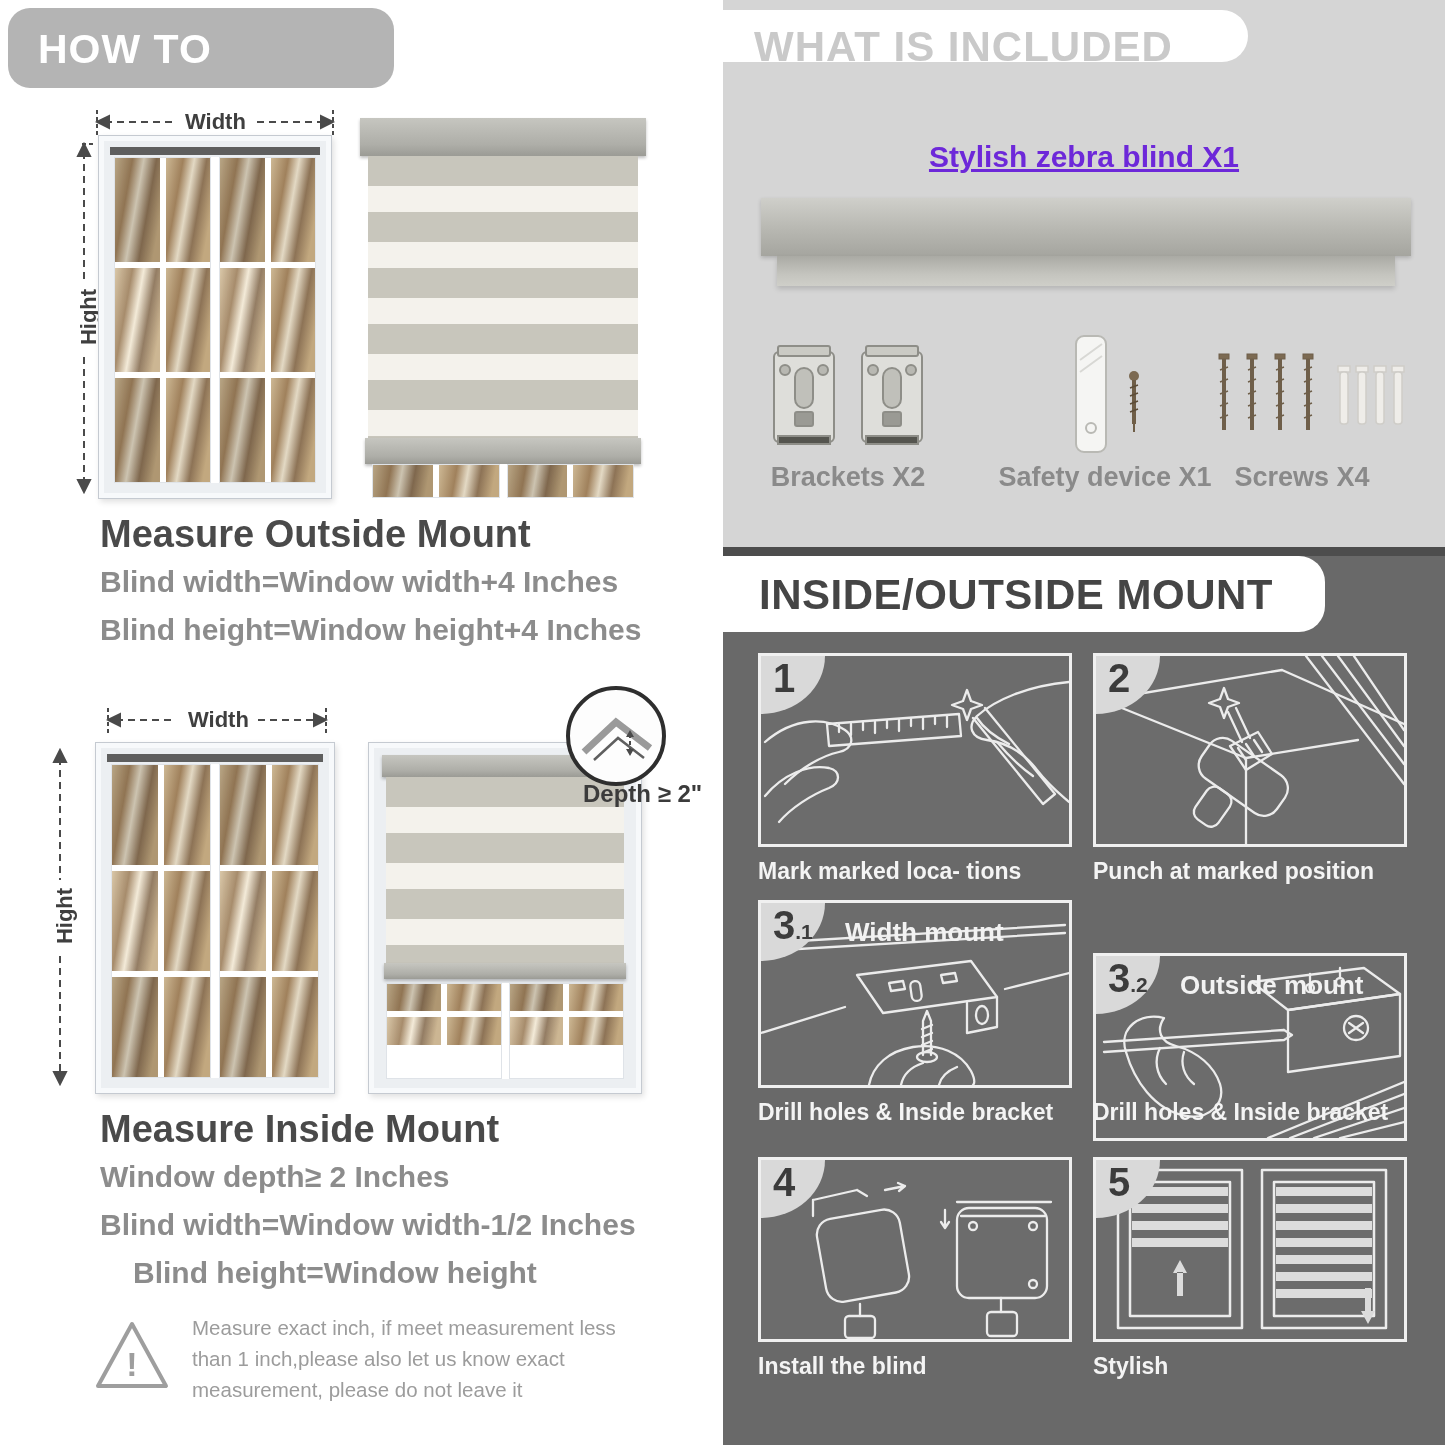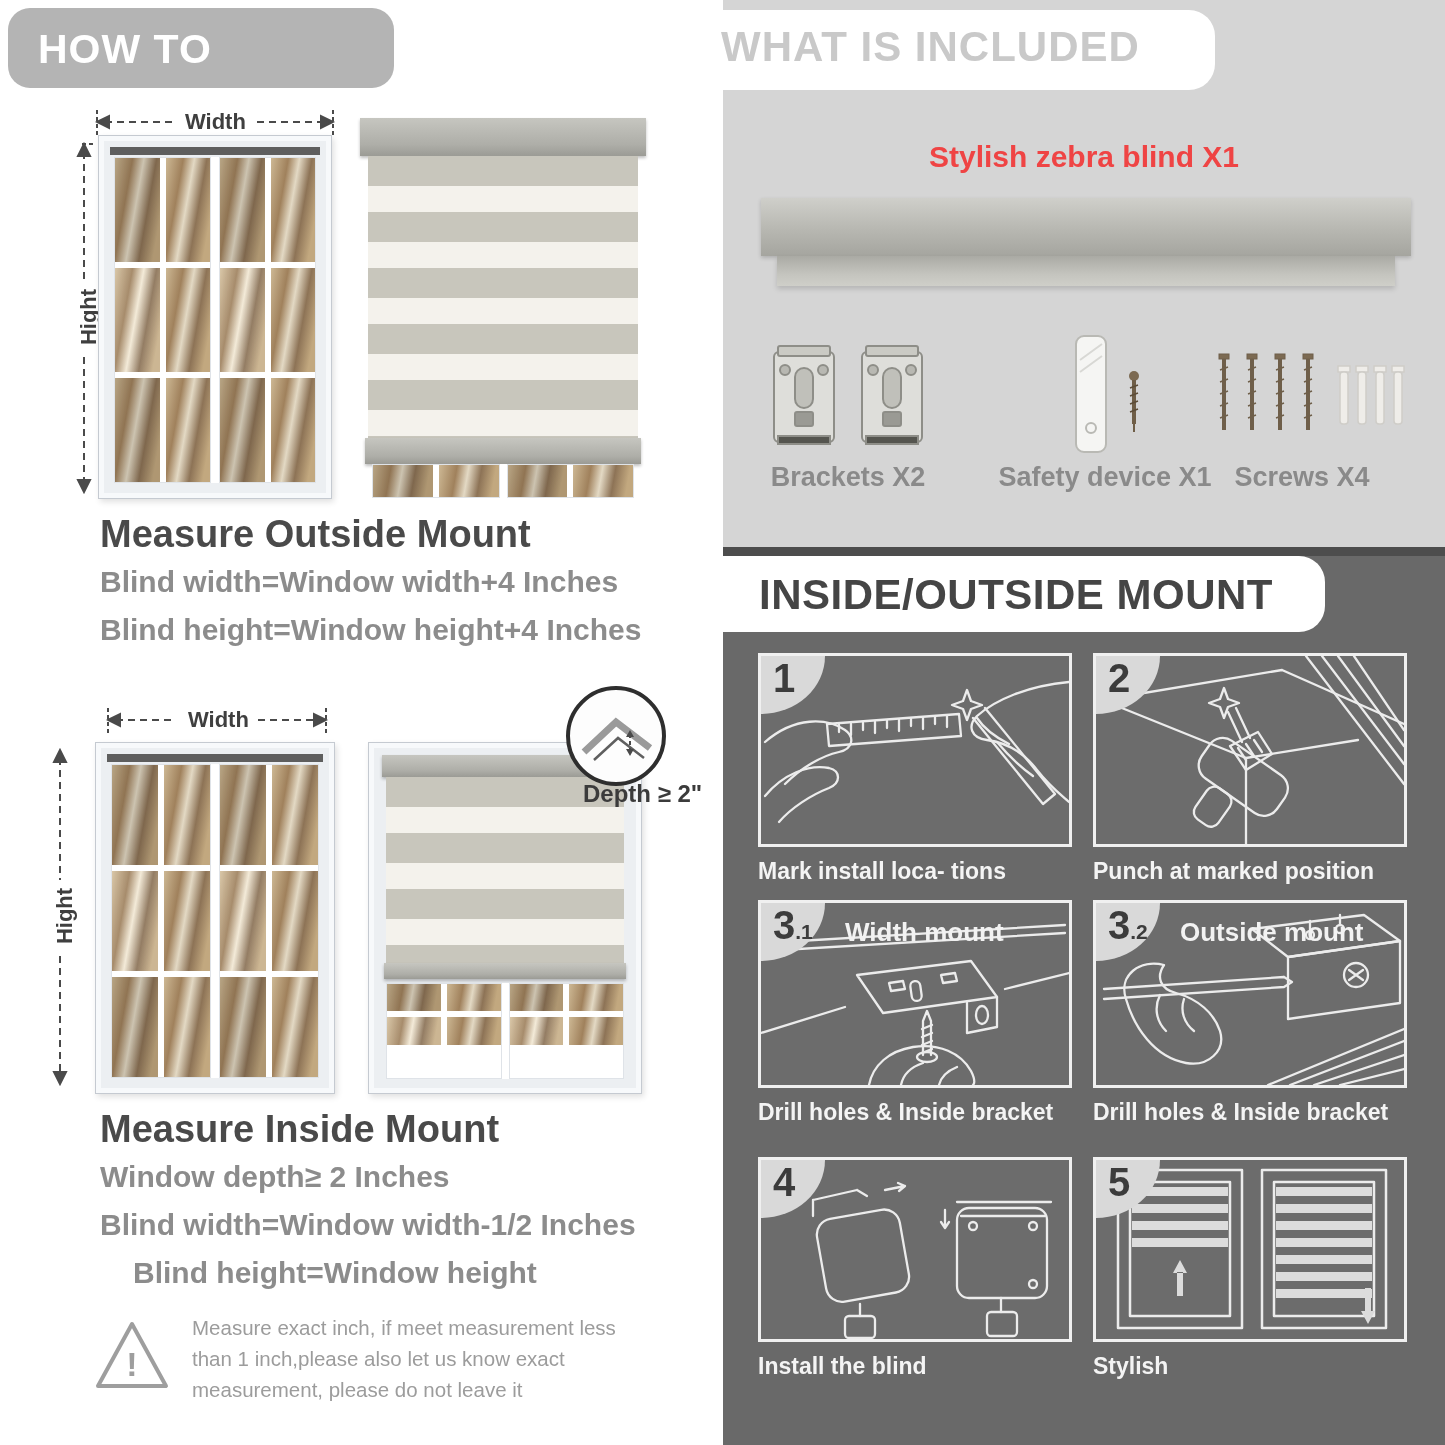--- a/index.html
+++ b/index.html
@@ -30,23 +30,23 @@
 
   .dim-label{color:#3f3f3f;font-weight:bold;font-size:22px;background:#ffffff;padding:0 6px;}
   .vlabel{transform:rotate(-90deg);transform-origin:center;display:inline-block;}
   .depth-label{color:#3b3b3b;font-weight:bold;font-size:24px;}
   .magnifier{border:4px solid #2e2e2e;border-radius:50%;background:#fdfdfd;overflow:hidden;}
 
   .warn-text{color:#9c9c9c;font-size:20.5px;line-height:31px;}
 
   
   .right-panel{left:723px;top:0;width:722px;height:1445px;background:#d5d5d5;}
-  .included-banner{left:681px;top:10px;width:494px;height:80px;background:#ffffff;border-radius:0 26px 26px 0;
+  .included-banner{left:714px;top:10px;width:494px;height:52px;background:#ffffff;border-radius:0 26px 26px 0;
     color:#c9c9c9;font-weight:bold;font-size:42px;line-height:74px;padding-left:40px;letter-spacing:1px;}
-  .product-title{left:723px;top:140px;width:722px;text-align:center;color:#ef4444;font-weight:bold;font-size:30px;}
+  .product-title{left:723px;top:140px;width:722px;text-align:center;color:#6d28d9;font-weight:bold;font-size:30px;text-decoration:underline;}
   .headrail-top{left:761px;top:198px;width:650px;height:58px;background:linear-gradient(180deg,#cfcfca 0%,#b7b7b1 55%,#a5a59f 100%);box-shadow:0 2px 4px rgba(0,0,0,.18);}
   .headrail-bottom{left:777px;top:256px;width:618px;height:30px;background:linear-gradient(180deg,#aaaaa4 0%,#c4c4be 60%,#cfcfc9 100%);box-shadow:0 3px 5px rgba(0,0,0,.15);}
   .item-label{color:#8a8a8a;font-weight:bold;font-size:27px;text-align:center;}
 
   .mount-section{left:723px;top:547px;width:722px;height:898px;background:#696969;}
   .mount-topstrip{left:723px;top:547px;width:722px;height:9px;background:#4d4d4d;}
   .mount-banner{left:723px;top:556px;width:566px;height:76px;background:#ffffff;border-radius:0 26px 26px 0;
     color:#454545;font-weight:bold;font-size:42px;line-height:78px;padding-left:36px;letter-spacing:.5px;}
 
   .step-card{width:314px;background:#6c6c6c;border:3px solid #f0f0f0;box-sizing:border-box;}
@@ -335,21 +335,21 @@
           <path d="M206,34 L210,45 L221,49 L210,53 L206,64 L202,53 L191,49 L202,45 Z"></path>
           <path d="M212,62 L282,148 M224,52 L294,138 M282,148 L294,138"></path>
           <path d="M308,26 C266,30 234,44 216,60 C206,70 210,82 226,84 C248,87 264,98 276,114 C290,132 304,142 308,146"></path>
           <path d="M236,86 C246,98 258,110 272,120 M216,62 C224,74 236,82 248,88"></path>
         </g>
       </svg>
       <div class="badge">
           <span class="num">1</span>
         </div>
     </div>
-    <div class="abs step-caption" style="left:758px;top:858px;">Mark install loca- tions</div>
+    <div class="abs step-caption" style="left:758px;top:858px;">Mark marked loca- tions</div>
 
     <div class="abs step-card" style="left:1093px;top:653px;height:194px;">
       <svg class="draw" viewBox="0 0 308 188">
         <g stroke="#ececec" stroke-width="2.3" fill="none" stroke-linecap="round" stroke-linejoin="round">
           <path d="M6,44 L186,14 M186,14 L308,68 M6,44 L150,102 M150,102 L150,188 M150,102 L262,84"></path>
           <path d="M210,0 L308,128 M226,0 L308,108 M242,0 L308,90 M258,0 L308,74"></path>
           <path d="M128,32 L132,43 L143,47 L132,51 L128,62 L124,51 L113,47 L124,43 Z"></path>
           <path d="M132,56 L146,86 M140,52 L154,82"></path>
           <path d="M134,90 L162,76 L176,98 L150,114 Z"></path>
           <path d="M142,92 L150,104 M150,88 L158,100 M158,84 L166,96"></path>
@@ -382,21 +382,21 @@
           <path d="M140,182 C142,172 150,164 162,160 M178,182 C180,174 186,168 196,164"></path>
         </g>
       </svg>
       <div class="badge">
           <span class="num"><span>3</span><span class="sub">.1</span></span>
         </div>
       <div class="card-title">Width mount</div>
     </div>
     <div class="abs step-caption" style="left:758px;top:1099px;">Drill holes &amp;  Inside bracket</div>
 
-    <div class="abs step-card" style="left:1093px;top:900px;height:188px;padding-left:48px;">
+    <div class="abs step-card" style="left:1093px;top:953px;height:188px;padding-left:48px;">
       <svg class="draw" viewBox="0 0 308 182">
         <g stroke="#ececec" stroke-width="2.3" fill="none" stroke-linecap="round" stroke-linejoin="round">
           <path d="M156,26 L268,12 L304,38 L192,54 Z"></path>
           <path d="M192,54 L304,38 L304,100 L192,116 Z"></path>
           <circle cx="260" cy="72" r="12"></circle>
           <path d="M253,67 L267,77 M267,67 L253,77"></path>
           <circle cx="214" cy="32" r="4"></circle>
             <circle cx="244" cy="26" r="4"></circle>
           <path d="M214,28 l0,-10 M244,22 l0,-10"></path>
           <path d="M8,86 L188,74 M8,96 L188,84 M188,74 L196,79 L188,84"></path>

